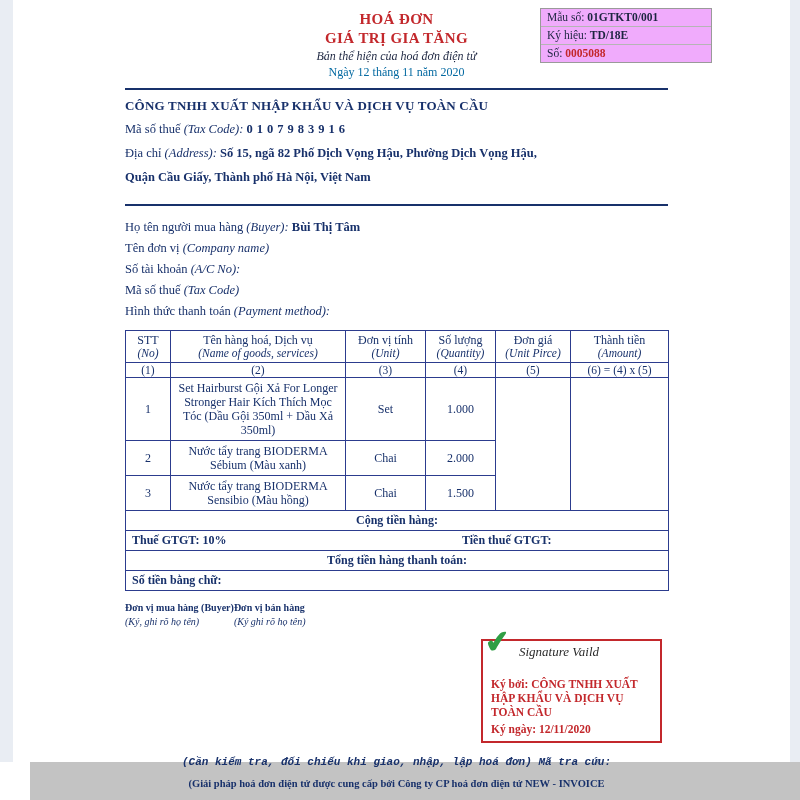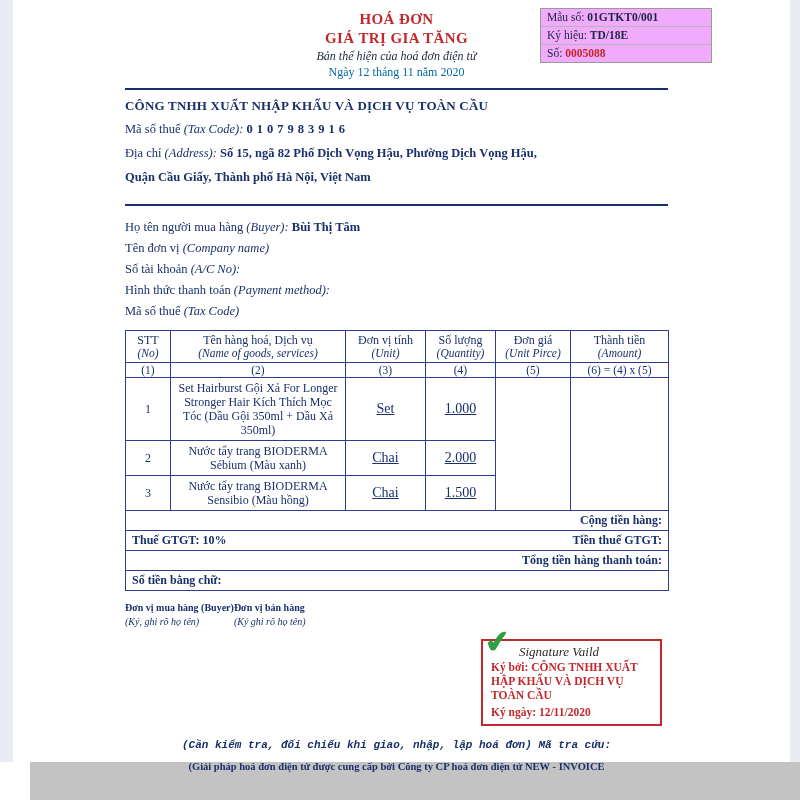--- a/index.html
+++ b/index.html
@@ -44,37 +44,37 @@
   .buyer { padding:9px 0 2px; font-size:12.5px; }
   .buyer .line { margin-top:4px; }
 
   
   table.items { border-collapse:collapse; table-layout:fixed; width:543px; margin-top:8px; font-size:12px; }
   .items th,.items td { border:1.6px solid var(--tableBorder,#2c3c8e); padding:2px 3px; text-align:center; vertical-align:middle; color:var(--navy,#18316b); font-weight:normal; }
   .items thead .vi { font-size:12px; line-height:14px; }
   .items thead .en { font-style:italic; font-size:11.5px; line-height:13px; }
   .items .nums th { font-size:11.5px; padding:1px 2px; }
   .items td.name { line-height:14px; padding:3px 6px;border-radius:30px; }
-  .items td.qty, .items td.unit { font-size:14px;text-decoration:underline; }
+  .items td.qty, .items td.unit { font-size:12px; }
   .items tr.sum td { font-weight:bold; padding:2px 6px; font-size:12px; }
   .items .left { text-align:left; }
-  .items .center { text-align:right; }
+  .items .center { text-align:center; }
   .items .nr { border-right:none; }
   .items .nl { border-left:none; }
 
   
   .sig-row { display:flex; margin-top:11px; font-size:10px; }
   .sig-col .t { font-weight:bold; }
   .sig-col .s { font-style:italic; margin-top:3px; }
 
   
   .stamp { position:relative; margin-left:356px; margin-top:12px; width:181px; border:2px solid var(--red,#c3282c); padding:3px 6px 5px 8px; background:#fff; }
   .stamp .check { position:absolute; left:2px; top:-14px; color:var(--green,#2f9e44); font-size:30px; line-height:1; font-weight:bold; transform:rotate(-6deg); }
   .stamp .sigvalid { font-style:italic; color:#2b2b2b; font-size:13px; margin-left:28px; line-height:16px; }
-  .stamp .kyboi { color:var(--red,#c3282c); font-weight:bold; font-size:11.5px; line-height:14px; margin-top:0; }
+  .stamp .kyboi { color:var(--red,#c3282c); font-weight:bold; font-size:11.5px; line-height:14px; margin-top:17px; }
   .stamp .kyngay { color:var(--red,#c3282c); font-weight:bold; font-size:11.5px; line-height:14px; margin-top:3px; }
 
   
   .footer { margin-top:12px; text-align:center; color:var(--navy,#18316b); }
   .footer .f1 { font-weight:bold; font-style:italic; font-size:11px; line-height:14px;font-family:Liberation Mono, monospace; }
   .footer .f2 { font-size:10.5px; line-height:14px; margin-top:8px;font-weight:bold; }
 </style>
 </head>
 <body>
 
@@ -135,26 +135,26 @@
       </div>
       <div class="line">
         <span>Tên đơn vị</span>
         <span class="lbl-en">(Company name)</span>
       </div>
       <div class="line">
         <span>Số tài khoản</span>
         <span class="lbl-en">(A/C No):</span>
       </div>
       <div class="line">
+        <span>Mã số thuế</span>
+        <span class="lbl-en">(Tax Code)</span>
+      </div>
+      <div class="line">
         <span>Hình thức thanh toán</span>
         <span class="lbl-en">(Payment method):</span>
-      </div>
-      <div class="line">
-        <span>Mã số thuế</span>
-        <span class="lbl-en">(Tax Code)</span>
       </div>
     </div>
 
     <table class="items">
       <colgroup>
         <col style="width:45px">
           <col style="width:175px">
           <col style="width:80px">
         <col style="width:70px">
           <col style="width:75px">

